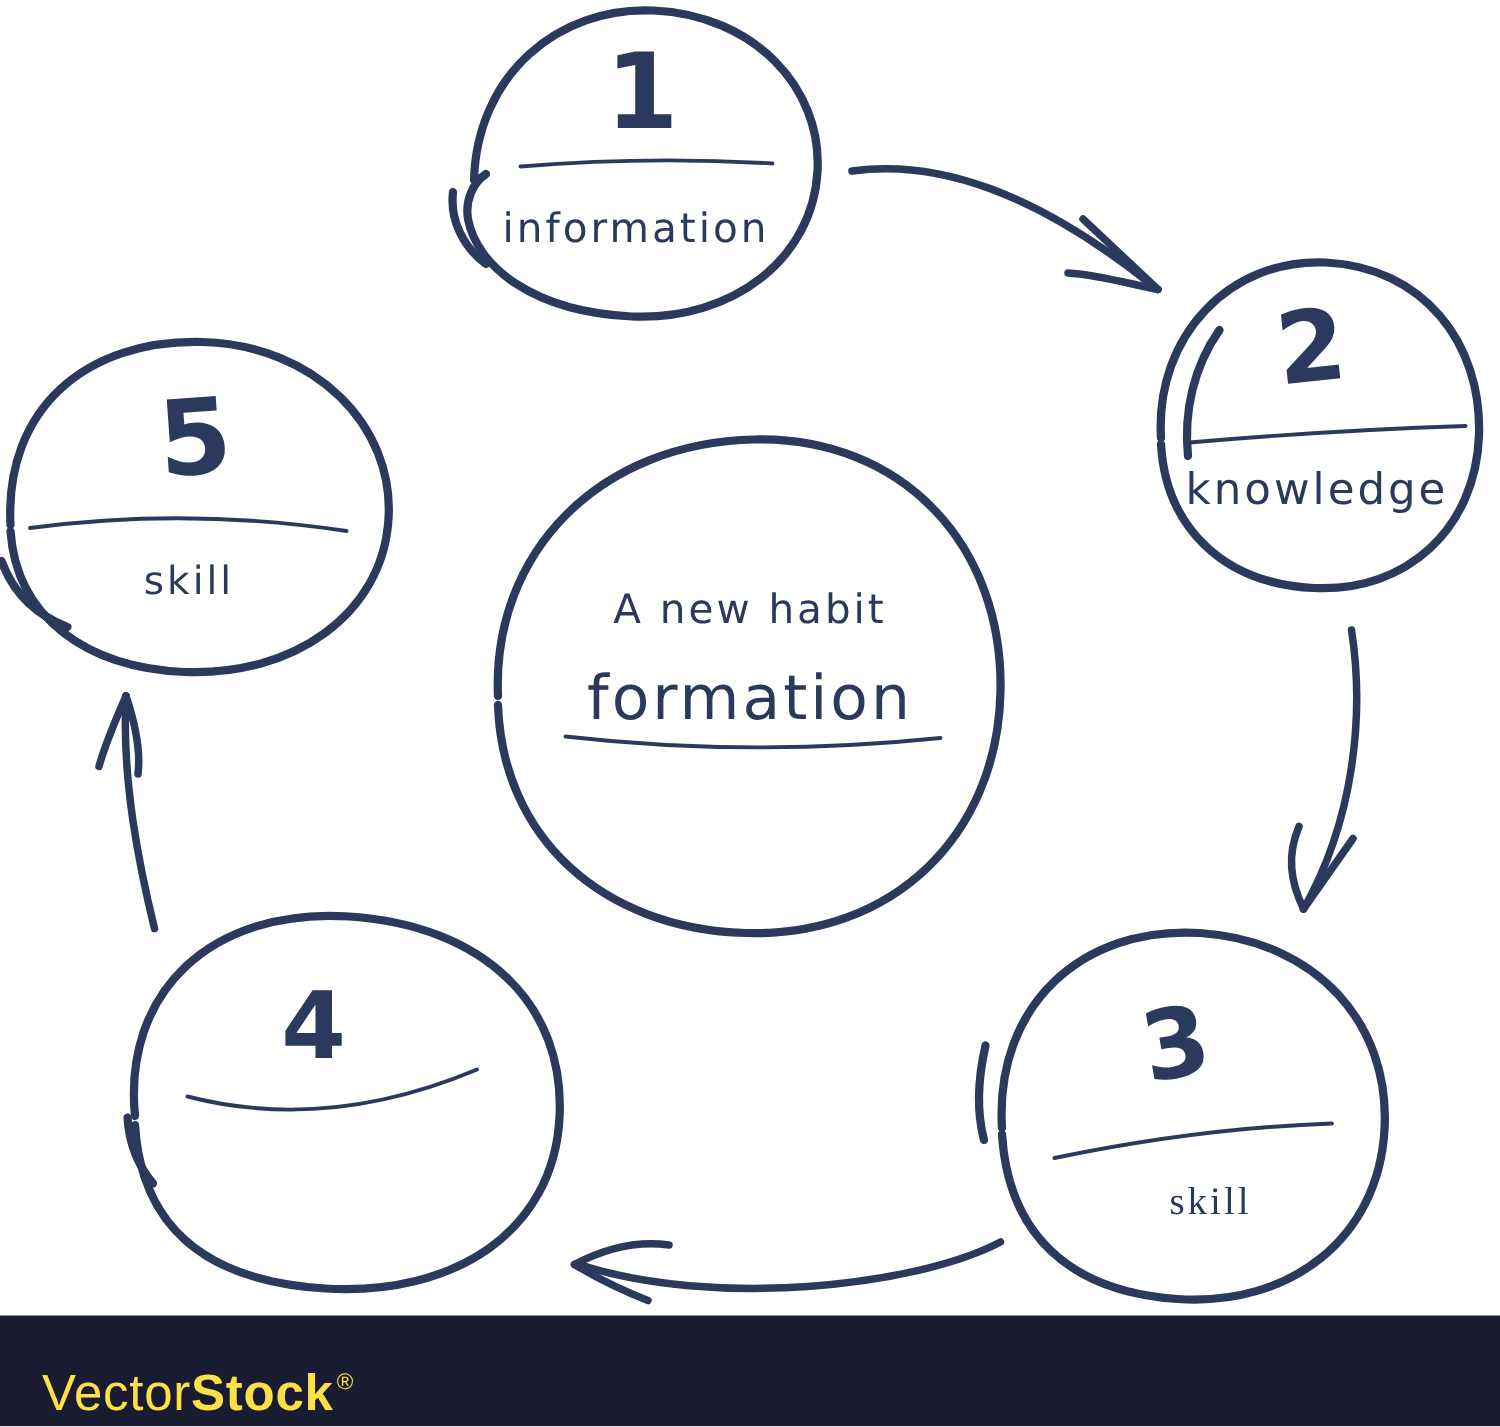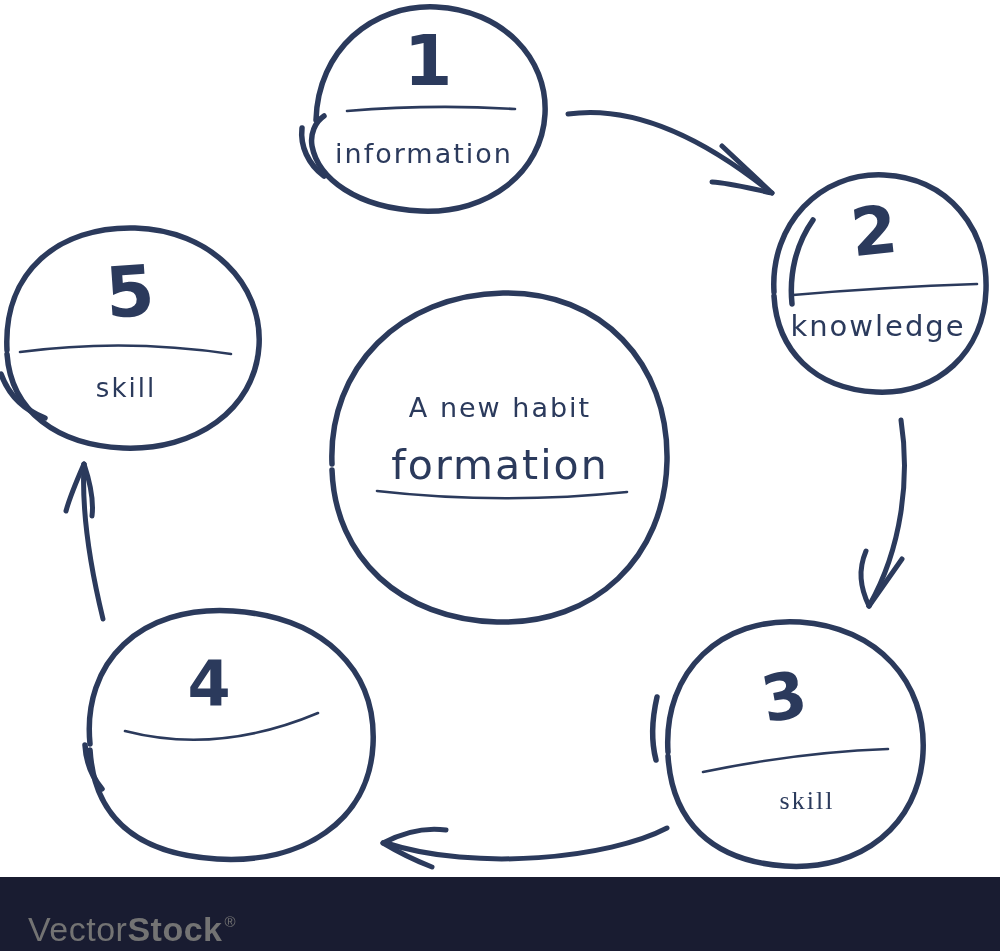--- a/index.html
+++ b/index.html
@@ -45,21 +45,21 @@
   
   .wm-bar {
     position: absolute;
     left: 0; top: 877px;
     width: 1000px; height: 74px;
     background: #191c31;
     display: flex;
     align-items: center;
     justify-content: space-between;
     padding: 12px 28px;
-    color: #737373;
+    color: #fde047;
     font-family: "Liberation Sans", sans-serif;
   }
   .wm-logo { font-size: 34px; letter-spacing: 0.5px; display: flex; align-items: baseline; }
   .wm-logo .light { font-weight: 400; }
   .wm-logo .bold  { font-weight: 700; margin-top: 31px; }
   .wm-logo .reg   { font-size: 15px; margin-left: 2px; transform: translateY(-14px); }
   .wm-credit { font-size: 26px; font-weight: 400; letter-spacing: 0.5px; }
 </style>
 </head>
 <body>

